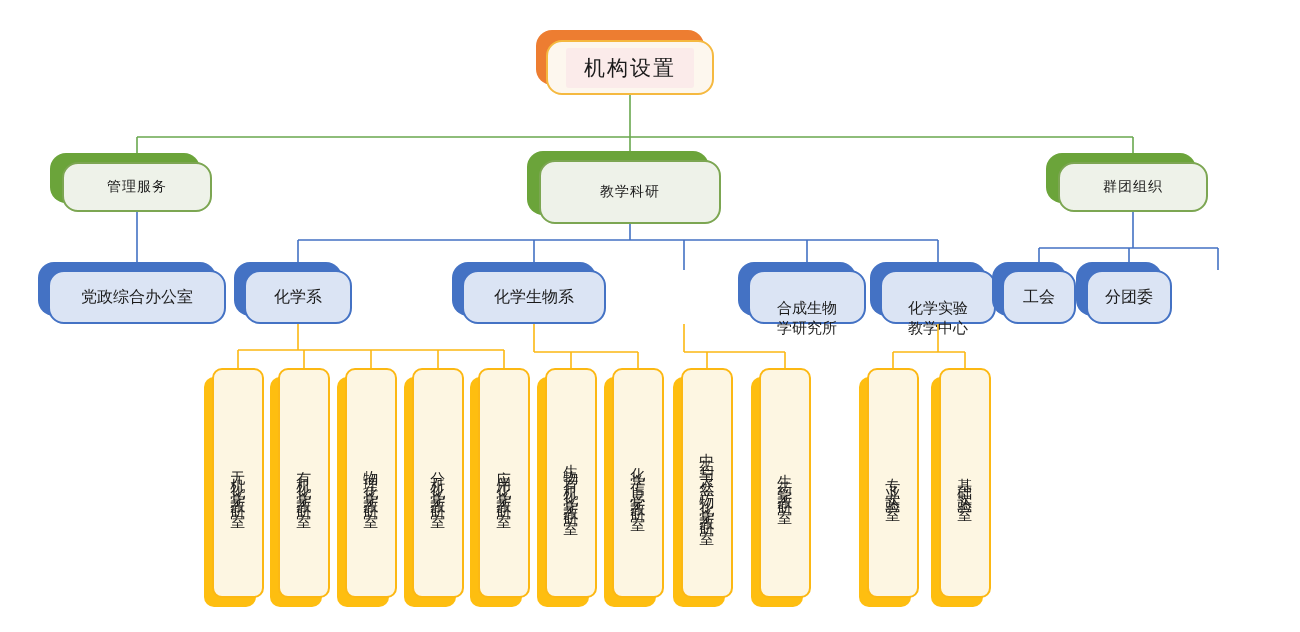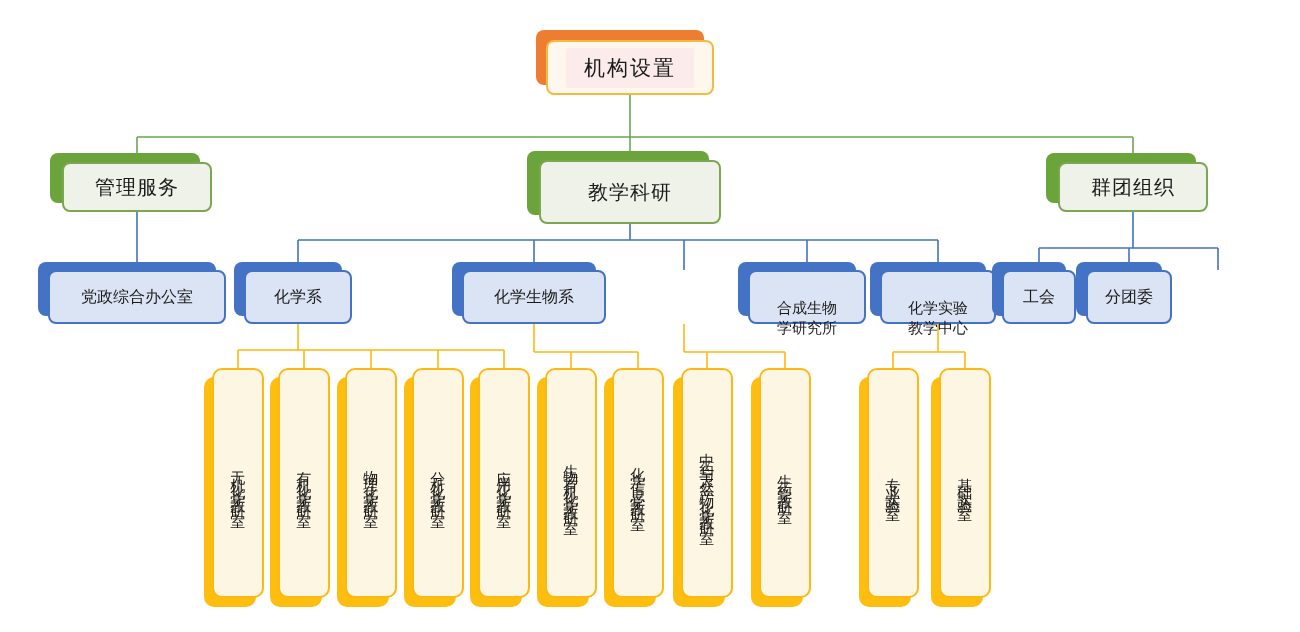--- a/index.html
+++ b/index.html
@@ -2,30 +2,30 @@
 <html><head>
 <meta charset="utf-8">
 <style>
   html,body { margin:0; padding:0; background:#ffffff; }
   body { font-family:"Liberation Sans","DejaVu Sans",sans-serif; color:#1a1a1a; }
   .canvas { position:relative; width:1300px; height:632px; background:#ffffff; overflow:hidden; }
   .wires { position:absolute; left:0; top:0; }
   .node {
     position:absolute; box-sizing:border-box;
     display:flex; align-items:center; justify-content:center;
-    border-radius:8px; text-align:center;
+    border-radius:16px; text-align:center;
   }
   .root {
     background:#fdf7ee; border:2px solid #f5b940;
     box-shadow:-10px -10px 0 #ed7d31; font-size:21px; letter-spacing:2px;
   }
   .root .lbl { background:#fbebea; padding:6px 18px; border-radius:3px; }
   .green {
     background:#eef2e9; border:2px solid #7ca652;
-    box-shadow:-12px -9px 0 #6ba43a; font-size:20px; letter-spacing:1px;
+    box-shadow:-12px -9px 0 #6ba43a; font-size:14px; letter-spacing:1px;
   }
   .blue {
     background:#dbe4f4; border:2px solid #4472c4;
     box-shadow:-10px -8px 0 #4472c4; font-size:16px;
   }
   .blue .two-line { display:inline-block; width:64px; font-size:15px; line-height:1.35;margin-top:42px; }
   .gold {
     background:#fdf6e2; border:2px solid #fcb813;
     box-shadow:-8px 9px 0 #febe10; border-radius:10px;
   }

